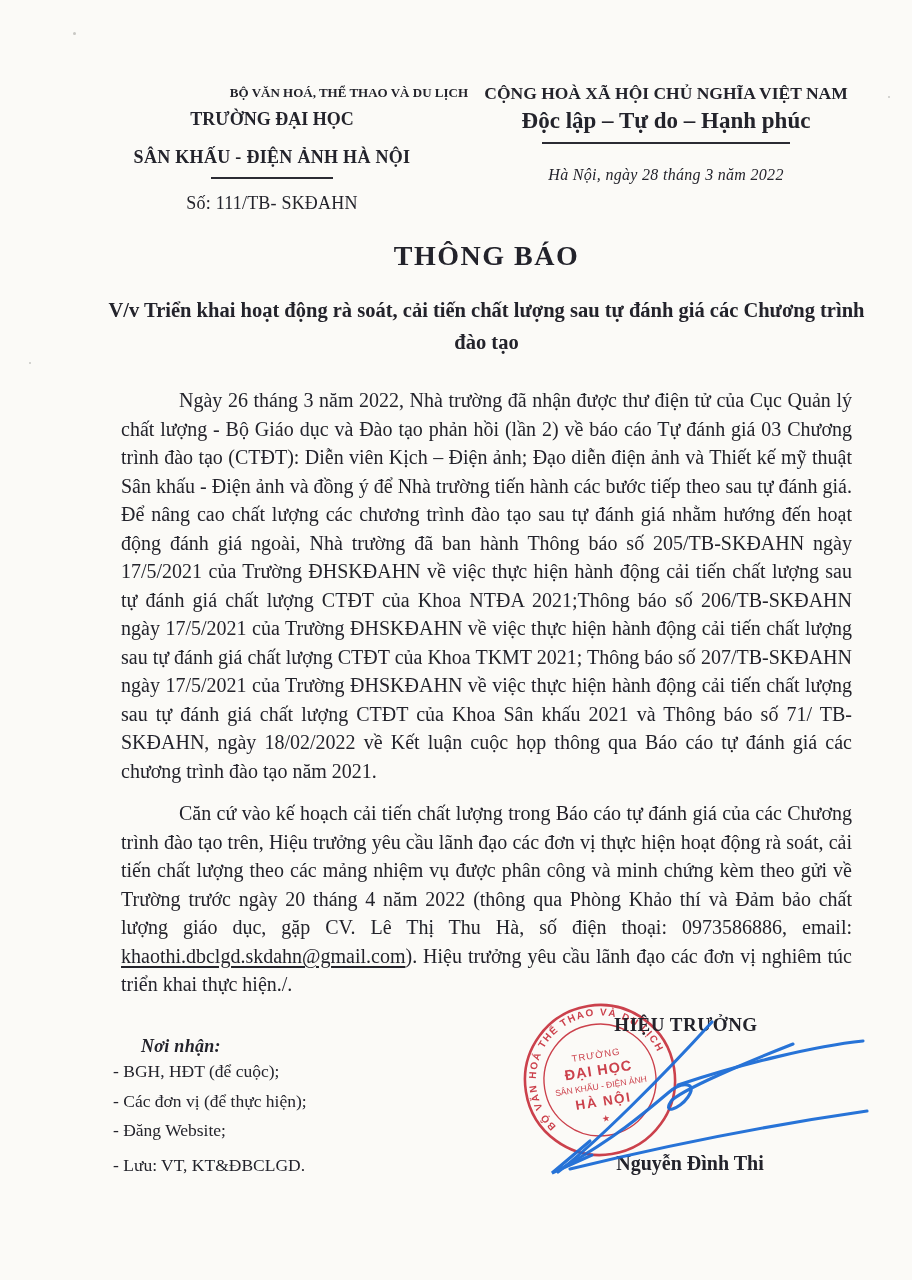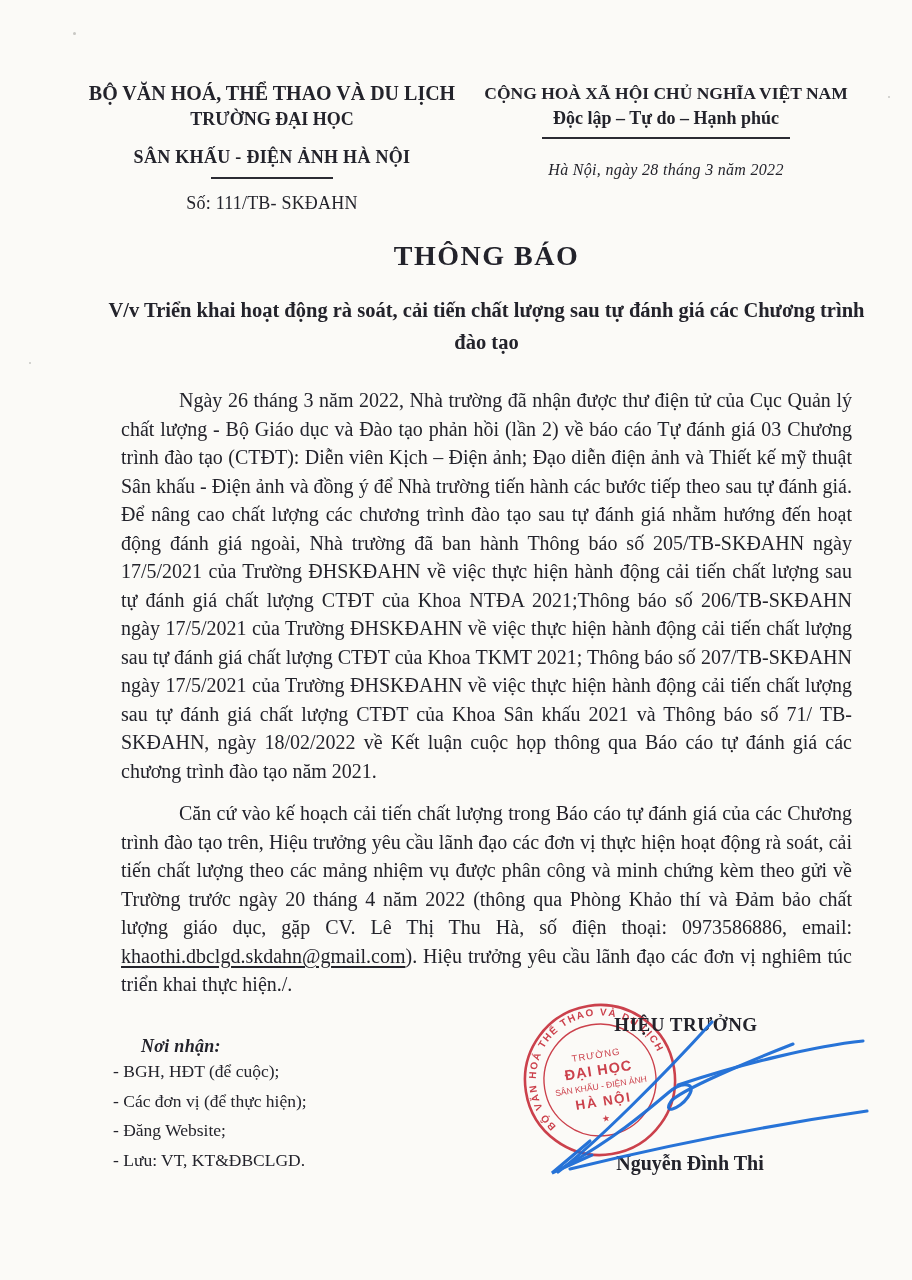--- a/index.html
+++ b/index.html
@@ -9,48 +9,48 @@
     background:#fbfaf7;
     font-family:"Liberation Serif","DejaVu Serif",serif;
     color:#23232b;
     overflow:hidden;
   }
   .abs{position:absolute;}
   .center{text-align:center;}
 
   
   .org-block{left:76px;top:80px;width:392px;}
-  .org-line1{font-size:20px;font-weight:700;line-height:26px;}
+  .org-line1{font-size:13px;font-weight:700;line-height:26px;text-align:right;}
   .org-line2{font-size:18px;font-weight:700;line-height:26px;}
   .org-line3{font-size:18px;font-weight:700;line-height:26px;letter-spacing:.3px;margin-top:12px;}
   .org-rule{width:122px;height:2px;background:#2b2b33;margin:7px auto 0;}
   .doc-number{font-size:18px;margin-top:14px;letter-spacing:.2px;}
 
   .national-block{left:466px;top:80px;width:400px;}
   .nat-line1{font-size:17.5px;font-weight:700;line-height:26px;}
-  .motto{font-size:18px;font-weight:700;margin-top:2px;}
+  .motto{font-size:23px;font-weight:700;margin-top:2px;}
   .nat-rule{width:248px;height:2px;background:#2b2b33;margin:8px auto 0;}
   .dateline{font-size:16px;font-style:italic;margin-top:22px;letter-spacing:.3px;}
 
   
   .doc-title{left:113px;top:240px;width:747px;font-size:28px;font-weight:700;letter-spacing:1.5px;}
   .doc-subject{left:105px;top:294px;width:763px;font-size:20.5px;font-weight:700;line-height:32px;}
 
   
   .doc-body{left:113px;top:378px;width:747px;font-size:20px;line-height:28.5px;text-align:justify;}
   .doc-body p{margin:8px;text-indent:58px;}
   .doc-body p + p{margin-top:14px;}
   .email{text-decoration:underline;text-underline-offset:3px;}
 
   
   .recipients{left:113px;top:1036px;width:330px;font-size:17.5px;}
   .recipients-label{font-size:18px;font-weight:700;font-style:italic;margin-left:28px;letter-spacing:.3px;}
   .recipient-item{line-height:29.5px;}
   .recipient-item:first-of-type{margin-top:12px;}
-  .recipient-item.last{}
+  .recipient-item.last{margin-top:5px;}
 
   
   .sig-role{left:576px;top:1014px;width:220px;font-size:19px;font-weight:700;letter-spacing:.5px;z-index:2;}
   .sig-name{left:580px;top:1152px;width:220px;font-size:20px;font-weight:700;z-index:2;}
   .stamp-wrap{left:516px;top:996px;width:168px;height:168px;transform:rotate(-9deg);z-index:1;opacity:.92;}
   .sign-wrap{left:530px;top:1015px;width:345px;height:160px;z-index:3;}
 
   .speck{position:absolute;background:#8a8a84;border-radius:50%;opacity:.45;}
 </style>
 </head>

